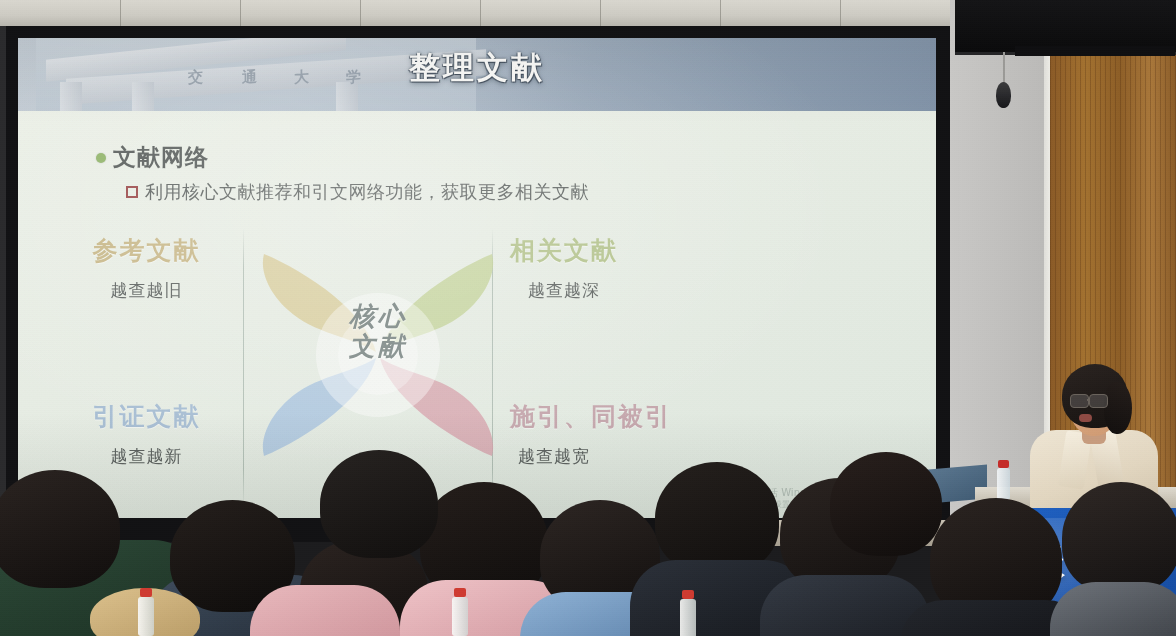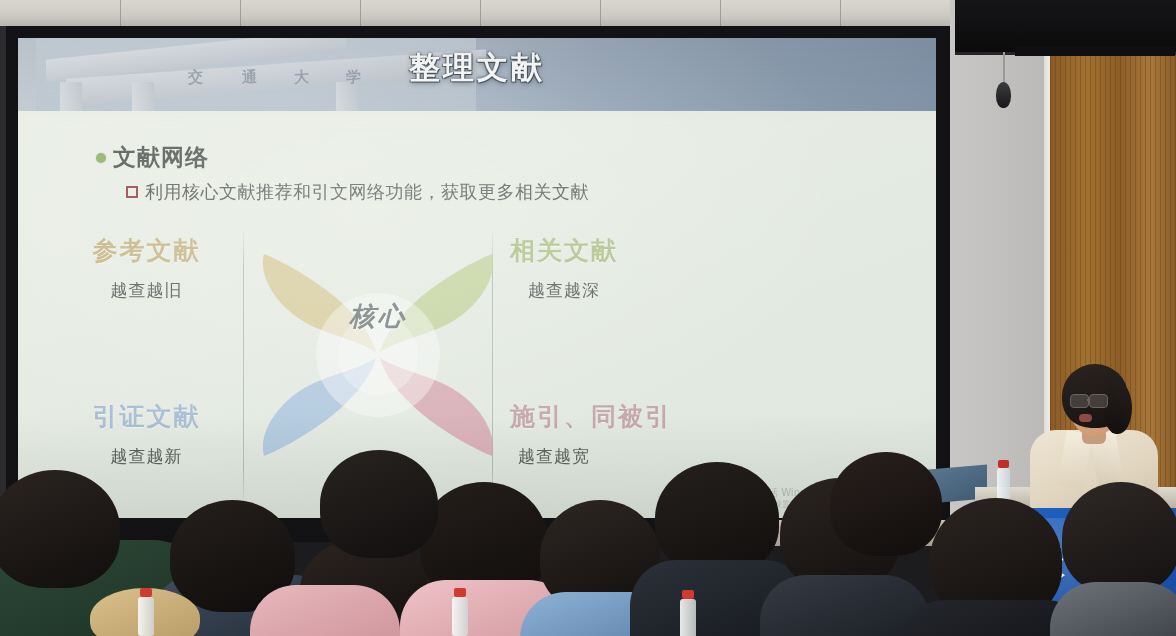--- a/index.html
+++ b/index.html
@@ -213,20 +213,21 @@
             <path d="M118 112 C 92 96, 56 94, 30 70 C 8 50, 2 28, 6 14 C 26 22, 54 38, 76 56 C 100 76, 114 96, 118 112 Z" fill="#d9cb96"></path>
             <path d="M122 112 C 148 96, 184 94, 210 70 C 232 50, 238 28, 234 14 C 214 22, 186 38, 164 56 C 140 76, 126 96, 122 112 Z" fill="#c3d296"></path>
             <path d="M118 118 C 92 134, 56 136, 30 160 C 8 180, 2 202, 6 216 C 26 208, 54 192, 76 174 C 100 154, 114 134, 118 118 Z" fill="#a9c4e0"></path>
             <path d="M122 118 C 148 134, 184 136, 210 160 C 232 180, 238 202, 234 216 C 214 208, 186 192, 164 174 C 140 154, 126 134, 122 118 Z" fill="#d8a5ae"></path>
           </g>
           <circle cx="120" cy="115" r="62" fill="rgba(255,255,255,0.40)"></circle>
           <circle cx="120" cy="115" r="40" fill="rgba(255,255,255,0.30)"></circle>
         </svg>
         <div class="core-text">
           <div>核心</div>
+          <div>文献</div>
         </div>
       </div>
 
       <div class="wmark">
         <div>激活 Windows</div>
         <div class="l2">转到设置以激活 Windows。</div>
       </div>
     </div>
 
     <div class="screen-glow"></div>

